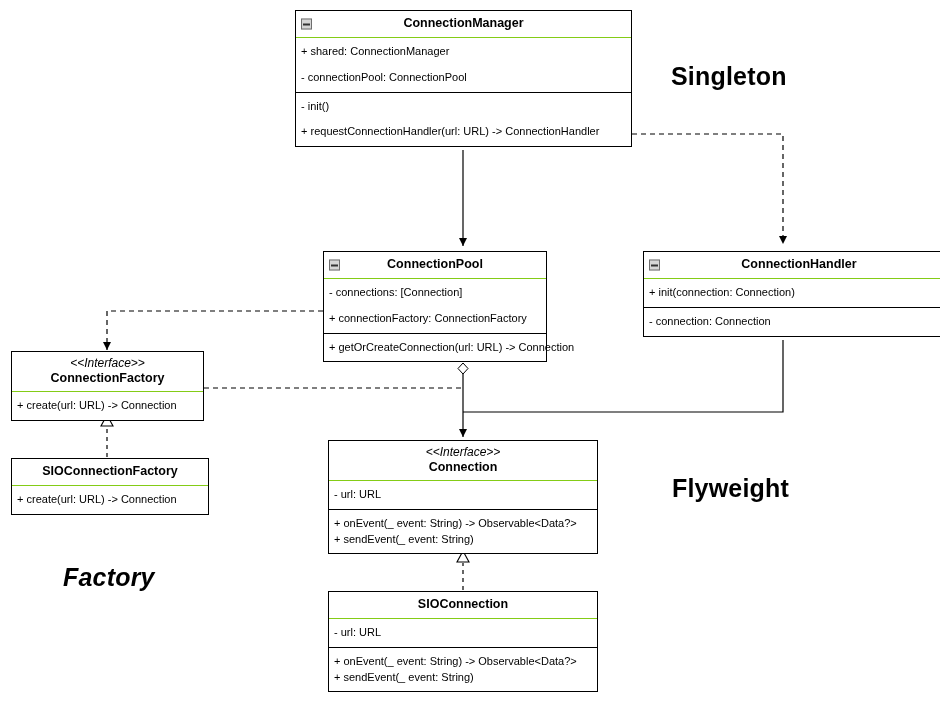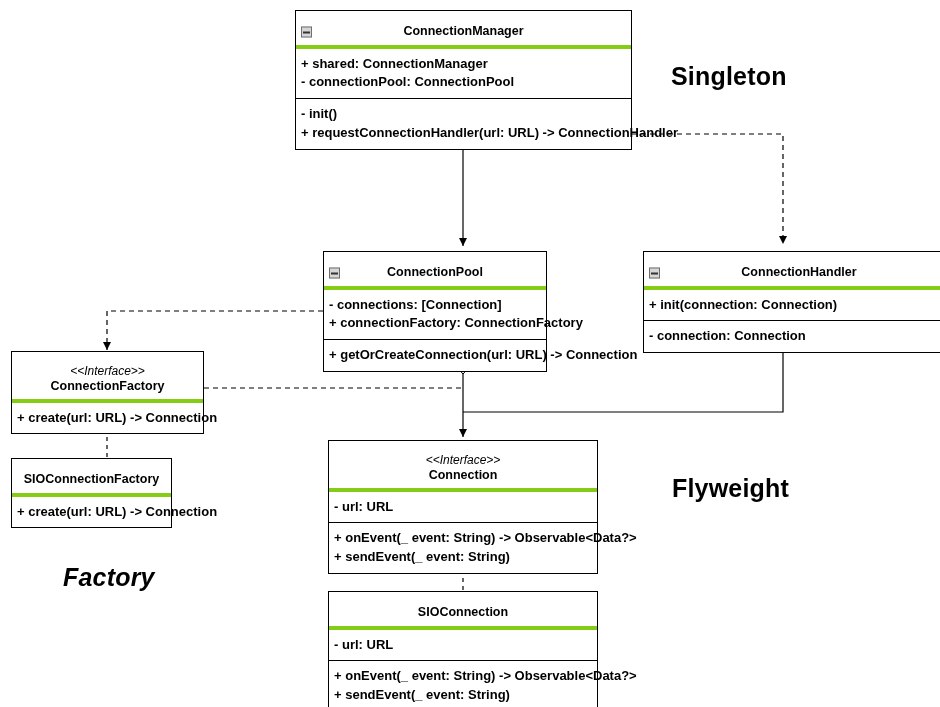--- a/index.html
+++ b/index.html
@@ -32,27 +32,26 @@
   .uml-class {
     position: absolute;
     box-sizing: border-box;
     border: 1px solid #000000;
     background: #ffffff;
     z-index: 2;
   }
   .uml-header {
     position: relative;
     box-sizing: border-box;
-    border-bottom: 4px solid #84cc16;
+    border-bottom: 1px solid #84cc16;
     text-align: center;
     font-weight: bold;
     font-size: 12.5px;
     line-height: 1.25;
     padding: 5px 4px 5px 4px;
-    margin-top: 8px;
   }
   .uml-header.with-stereo {
     padding-top: 4px;
     padding-bottom: 4px;
   }
   .stereotype {
     display: block;
     font-style: italic;
     font-weight: normal;
     font-size: 12px;
@@ -74,31 +73,31 @@
     position: absolute;
     left: 1px;
     top: 4px;
     width: 7px;
     height: 2px;
     background: #333333;
   }
   .uml-section {
     box-sizing: border-box;
     padding: 6px 5px 6px 5px;
-    font-size: 13px;
+    font-size: 11px;
     line-height: 1.45;
-    font-weight: bold;
   }
   .uml-section + .uml-section {
     border-top: 1px solid #000000;
   }
   .uml-row {
     white-space: nowrap;
   }
   .uml-row.spaced + .uml-row.spaced {
+    margin-top: 10px;
   }
   .pattern-label {
     position: absolute;
     font-weight: bold;
     font-size: 25px;
     letter-spacing: 0.2px;
     white-space: nowrap;
     z-index: 3;
   }
 </style>
@@ -198,21 +197,21 @@
   <div class="uml-class" style="left:11px; top:351px; width:193px;">
     <div class="uml-header with-stereo">
       <span class="stereotype">&lt;&lt;Interface&gt;&gt;</span>
       <span>ConnectionFactory</span>
     </div>
     <div class="uml-section">
       <div class="uml-row spaced">+ create(url: URL) -&gt; Connection</div>
     </div>
   </div>
 
-  <div class="uml-class" style="left:11px; top:458px; width:161px;">
+  <div class="uml-class" style="left:11px; top:458px; width:198px;">
     <div class="uml-header">
       <span>SIOConnectionFactory</span>
     </div>
     <div class="uml-section">
       <div class="uml-row spaced">+ create(url: URL) -&gt; Connection</div>
     </div>
   </div>
 
   <div class="uml-class" style="left:328px; top:440px; width:270px;">
     <div class="uml-header with-stereo">

